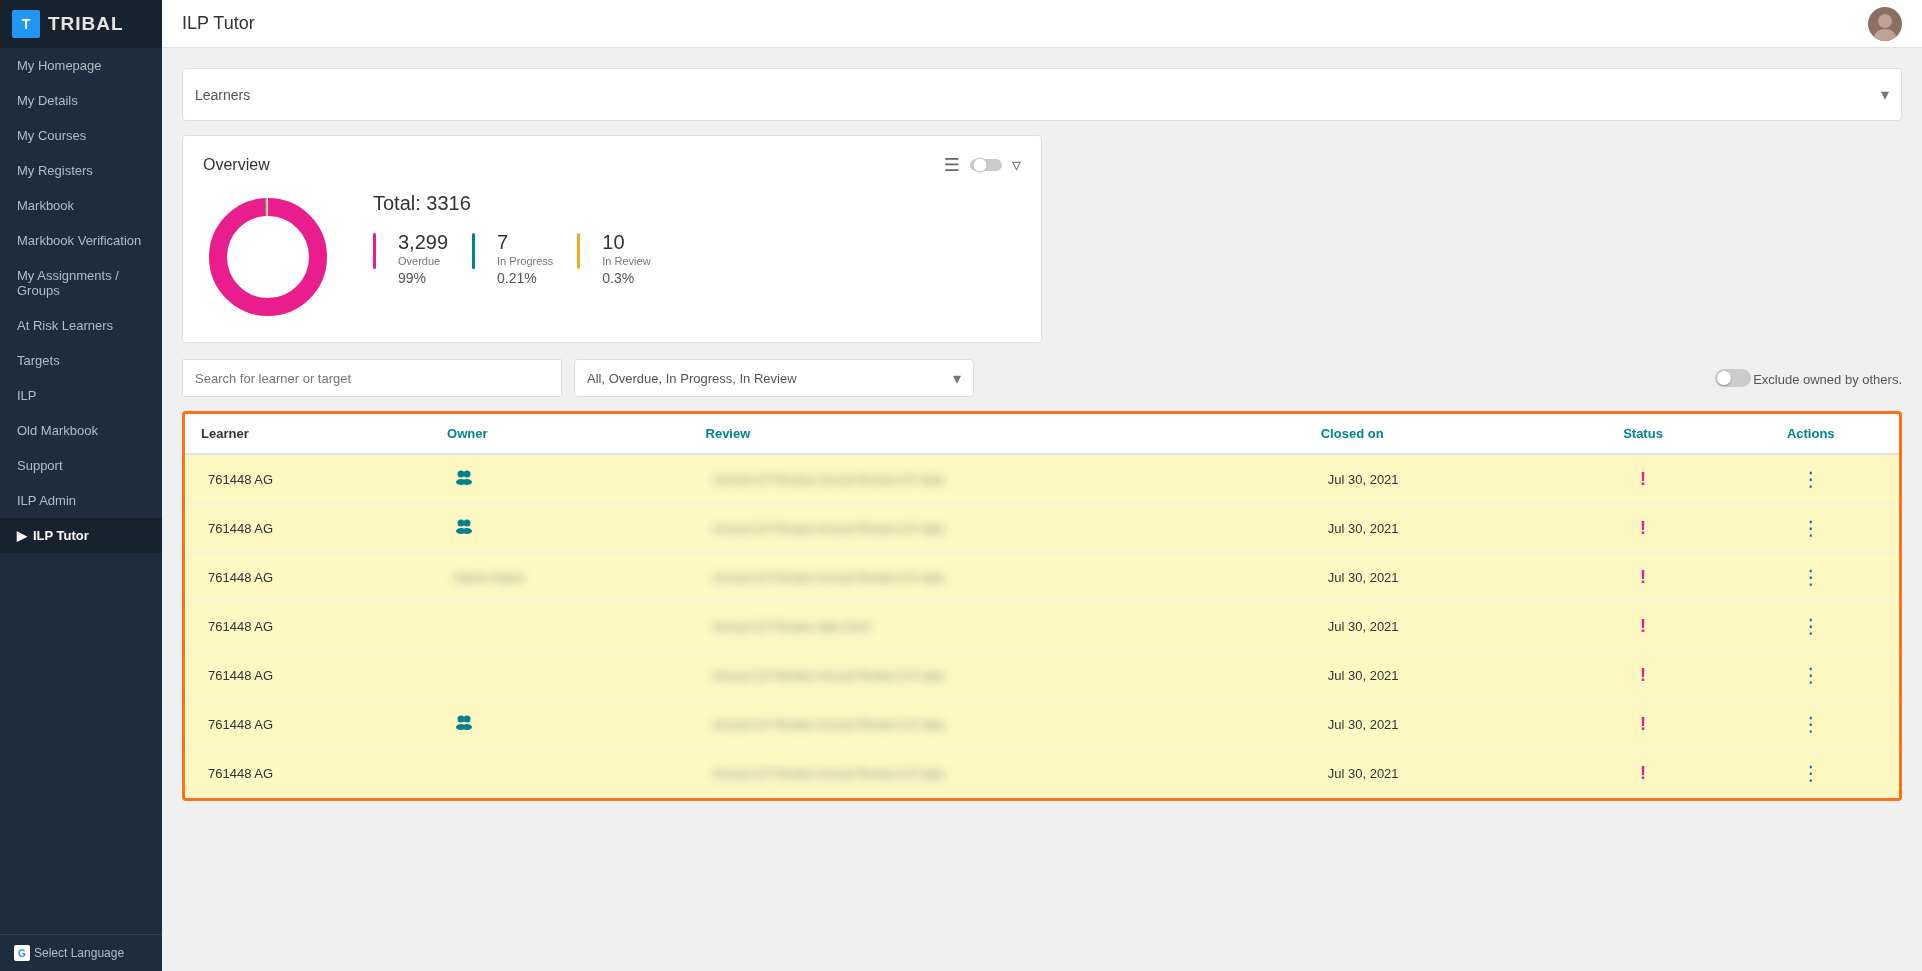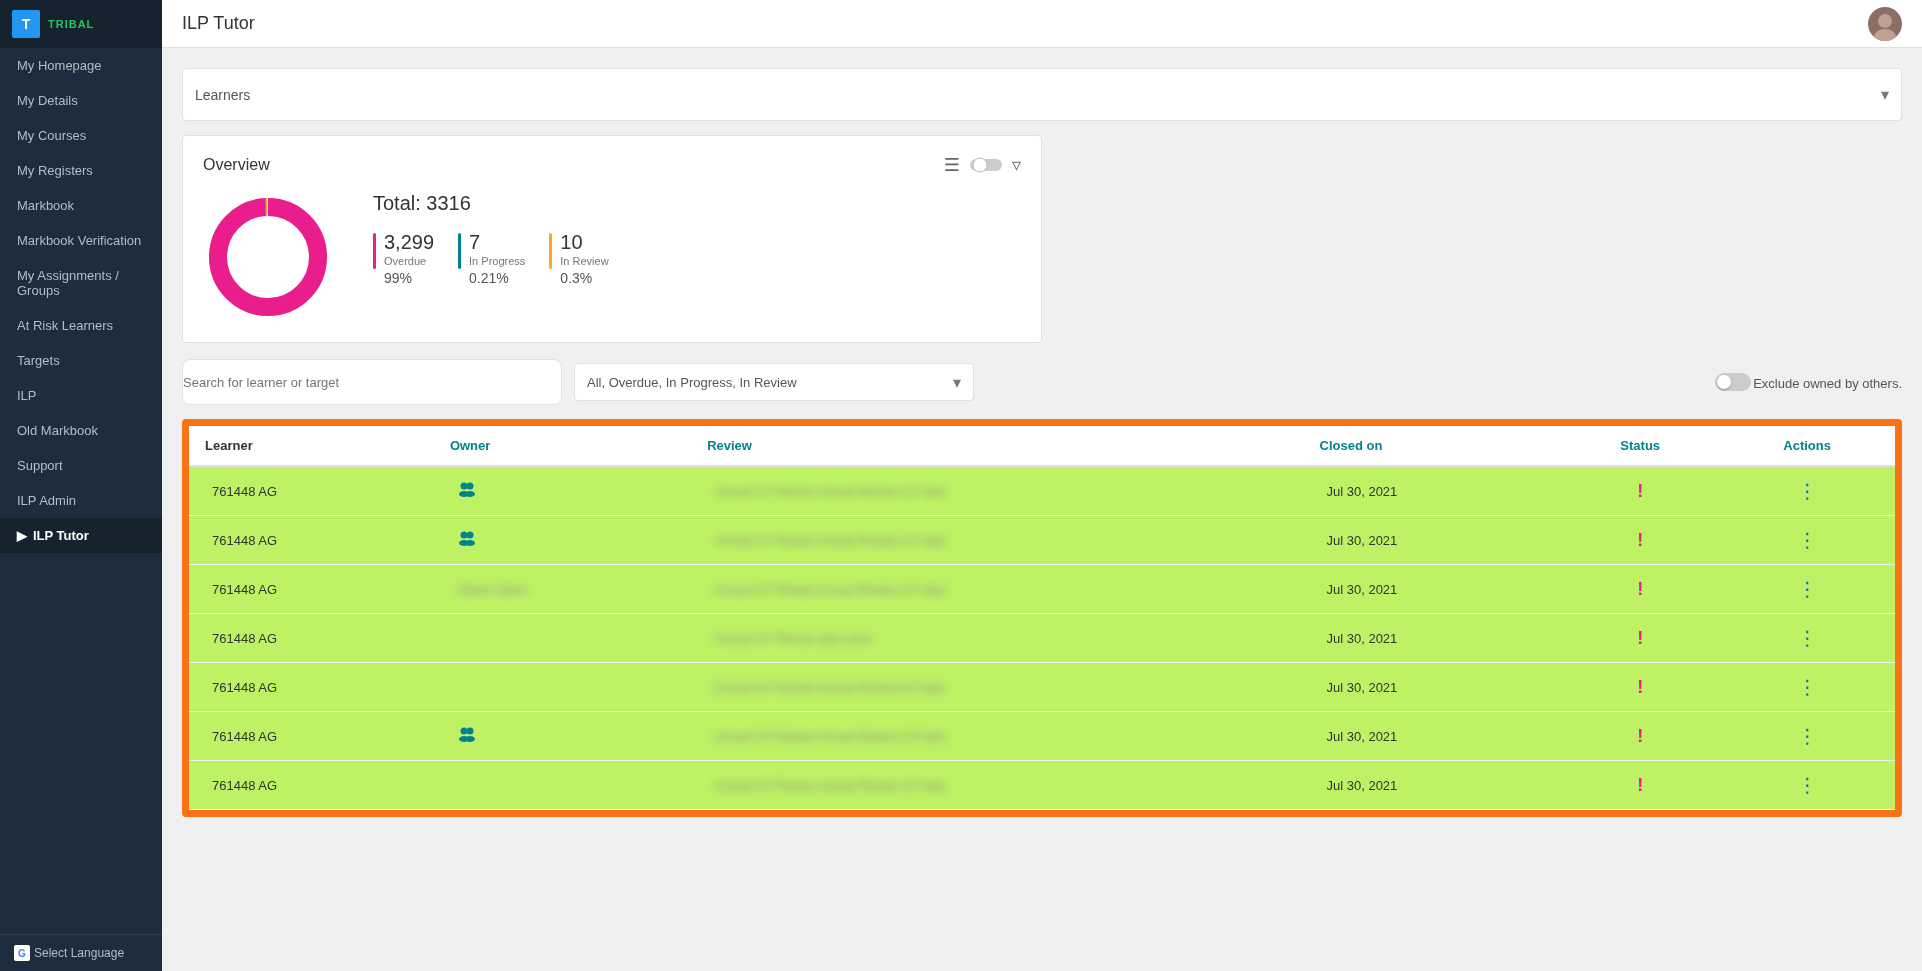--- a/index.html
+++ b/index.html
@@ -24,21 +24,21 @@
       height: 48px;
     }
     #sidebar-logo {
       width: 28px; height: 28px;
       background: #2196f3;
       display: flex; align-items: center; justify-content: center;
       font-weight: bold; font-size: 14px; color: #fff;
       border-radius: 2px;
     }
     #sidebar-brand {
-      font-size: 11px; font-weight: 600; color: #22c55e; letter-spacing: 1px; text-align: right;
+      font-size: 19px; font-weight: 600; color: #e5e5e5; letter-spacing: 1px; text-align: right;
     }
     #sidebar-nav { flex: 1; overflow-y: auto; }
     .nav-item {
       padding: 10px 14px;
       color: #b0bec5;
       cursor: pointer;
       font-size: 13px;
       display: flex; align-items: center; gap: 6px;
       border-left: 3px solid transparent;
     }
@@ -137,42 +137,42 @@
 
     #overview-body { display: flex; gap: 40px; }
 
     
     #donut-wrap { width: 130px; height: 130px; position: relative; flex-shrink: 0; }
     #donut-wrap svg { width: 130px; height: 130px; }
 
     #overview-stats { display: flex; flex-direction: column; gap: 4px; }
     #total-label { font-size: 20px; font-weight: 400; color: #333; margin-bottom: 12px; }
 
-    .stat-row { display: flex; align-items: flex-start; gap: 8px; }
+    .stat-row { display: flex; align-items: flex-start; gap: 22px; }
     .stat-bar { width: 3px; height: 36px; border-radius: 2px; margin-top: 2px; flex-shrink: 0; }
     .stat-bar.overdue { background: #e91e8c; }
     .stat-bar.inprogress { background: #00838f; }
     .stat-bar.inreview { background: #f9a825; }
     .stat-num { font-size: 20px; font-weight: 500; color: #333; }
     .stat-lbl { font-size: 11px; color: #777; margin-top: 1px; }
     .stat-pct { font-size: 14px; color: #555; margin-top: 3px; }
     .stat-col { display: flex; flex-direction: column; }
 
     
     #filter-row {
       display: flex; align-items: center; gap: 12px;
       margin-bottom: 14px;
     }
     #search-input-wrap {
       flex: 0 0 380px;
       background: #fff;
       border: 1px solid #e0e0e0;
-      border-radius: 8px;
-      height: 46px;
-      display: flex; align-items: center; padding: 0 0;
+      border-radius: 1px;
+      height: 38px;
+      display: flex; align-items: center; padding: 0 12px;
     }
     #search-input-wrap input {
       border: none; outline: none; font-size: 13px; color: #555; width: 100%;
       background: transparent;
     }
     #status-filter-wrap {
       flex: 0 0 400px;
       background: #fff;
       border: 1px solid #e0e0e0;
       border-radius: 4px;
@@ -192,22 +192,22 @@
       position: relative; cursor: pointer;
     }
     .toggle-knob {
       width: 14px; height: 14px; background: #fff; border-radius: 50%;
       position: absolute; top: 2px; left: 2px;
       box-shadow: 0 1px 2px rgba(0,0,0,0.3);
     }
 
     
     #reviews-table {
-      background: #bef264;
-      border: 7px solid #f97316;
+      background: #fef9c3;
+      border: 3px solid #f97316;
       border-radius: 4px;
       overflow: hidden;
     }
     table { width: 100%; border-collapse: collapse; }
     thead tr { background: #fff; border-bottom: 2px solid #e0e0e0; }
     th {
       padding: 12px 16px;
       text-align: left;
       font-size: 13px;
       font-weight: 600;

